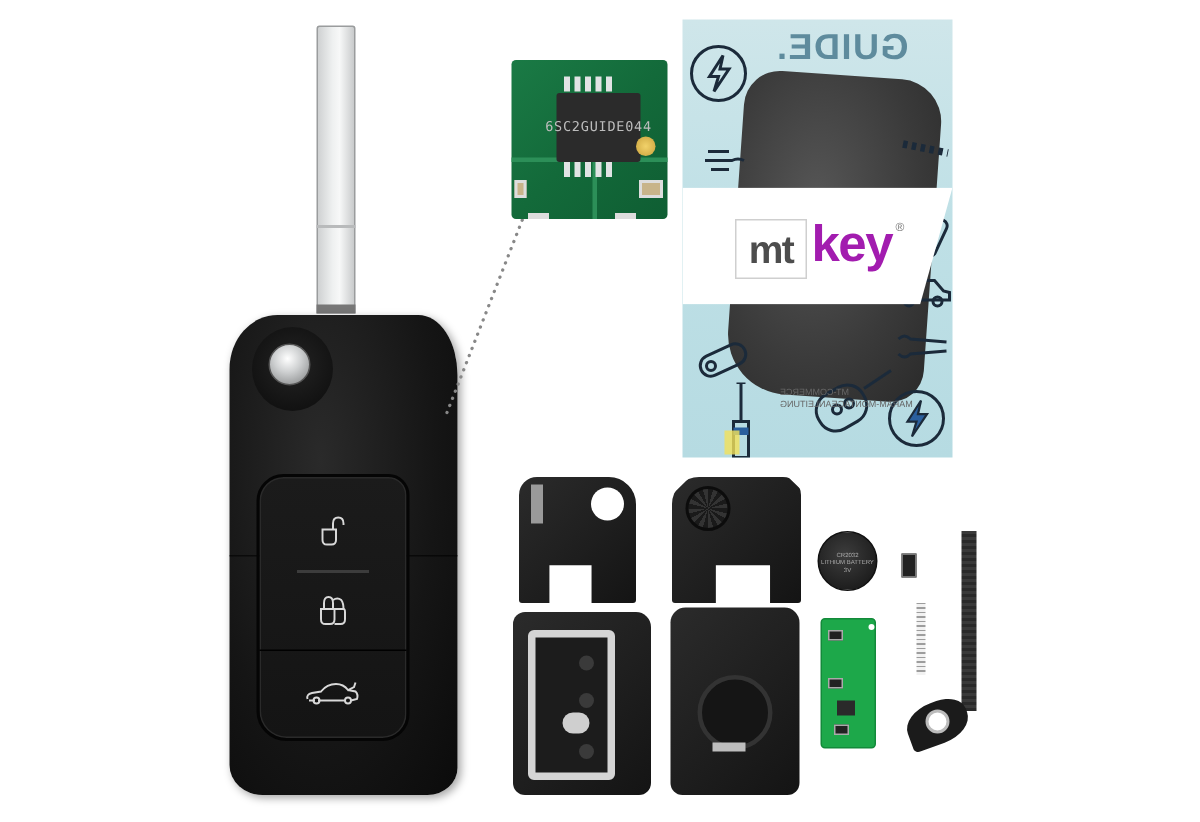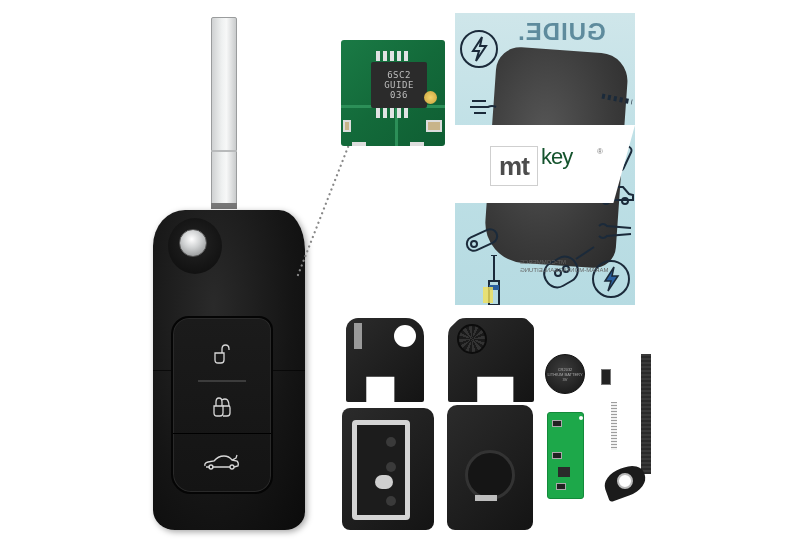--- a/index.html
+++ b/index.html
@@ -24,41 +24,41 @@
   .btn { width: 100px; height: 40px; left: 172px; display: flex; align-items: center; justify-content: center; cursor: pointer; }
   .btn svg { stroke: #d8d8d8; fill: none; stroke-width: 1.3; }
 
   
   .leader { left: 290px; top: 140px; width: 70px; height: 140px; }
 
   
   .chip-board { left: 341px; top: 40px; width: 104px; height: 106px; background: linear-gradient(135deg,#1a7a45 0%,#136a3a 50%,#0f5e33 100%); border-radius: 3px; }
   .chip-trace1 { left: 341px; top: 105px; width: 104px; height: 3px; background: #2c8f58; }
   .chip-trace2 { left: 395px; top: 108px; width: 3px; height: 38px; background: #2c8f58; }
-  .chip-ic { left: 371px; top: 62px; width: 56px; height: 46px; background: #2b2b2b; border-radius: 2px; display: flex; flex-direction: column; justify-content: center; align-items: center; }
+  .chip-ic { left: 371px; top: 62px; width: 56px; height: 46px; background: #2b2b2b; border-radius: 2px; display: flex; flex-direction: row; justify-content: center; align-items: center; }
   .chip-ic span { font-family: "DejaVu Sans Mono", monospace; font-size: 9px; color: #bdbdbd; line-height: 10px; letter-spacing: .5px; }
   .pins { display: flex; gap: 3px; }
   .pins i { display: block; width: 4px; height: 10px; background: #e1e3e4; }
   .pins-top { left: 376px; top: 51px; }
   .pins-bot { left: 376px; top: 108px; }
   .gold-pad { left: 424px; top: 91px; width: 13px; height: 13px; border-radius: 50%; background: radial-gradient(circle,#f2d26a,#c9a23c); }
   .smd { background: #c8b48a; border: 2px solid #ddd; }
   .smd1 { left: 343px; top: 120px; width: 8px; height: 12px; }
   .smd2 { left: 426px; top: 120px; width: 16px; height: 12px; }
   .smd3 { left: 352px; top: 142px; width: 14px; height: 4px; background: #ddd; border: none; }
   .smd4 { left: 410px; top: 142px; width: 14px; height: 4px; background: #ddd; border: none; }
 
   
   .card { left: 455px; top: 13px; width: 180px; height: 292px; background: linear-gradient(180deg,#cfe6ea 0%,#bfe0e6 45%,#b6dbe2 100%); overflow: hidden; }
   .card-title { left: 517px; top: 18px; font-size: 24px; font-weight: bold; color: #4b7c90; letter-spacing: 1px; transform: scaleX(-1); opacity: .85; }
   .card-key { left: 490px; top: 50px; width: 132px; height: 215px; background: radial-gradient(ellipse at 40% 40%, #565656 0%, #3a3a3a 60%, #2a2a2a 100%); border-radius: 24px 28px 22px 40px; transform: rotate(4deg); }
   .card-banner { left: 455px; top: 125px; width: 180px; height: 78px; background: #fff; clip-path: polygon(0 0, 100% 0, 88% 100%, 0 100%); }
   .logo-box { left: 490px; top: 146px; width: 48px; height: 40px; border: 1px solid #cfcfcf; display: flex; align-items: center; justify-content: center; }
   .logo-mt { font-size: 26px; font-weight: bold; color: #4d4d4d; letter-spacing: -1px; }
-  .logo-key { left: 541px; top: 144px; font-size: 22px; color: #14532d; letter-spacing: -1px; }
+  .logo-key { left: 541px; top: 144px; font-size: 34px; color: #a21caf; letter-spacing: -1px; font-weight: bold; }
   .logo-reg { left: 597px; top: 147px; font-size: 8px; color: #777; }
   .card-text { left: 520px; top: 258px; font-size: 6px; color: #666; line-height: 8px; transform: scaleX(-1); text-align: right; }
   .card-icon { stroke: #1b2a3a; fill: none; stroke-width: 2; }
 
   
   .shell { background: linear-gradient(135deg,#2b2b2b,#141414); }
   .sh1 { left: 346px; top: 318px; width: 78px; height: 84px; border-radius: 12px 18px 2px 2px; clip-path: polygon(0 8%,8% 0,86% 0,100% 12%,100% 100%,62% 100%,62% 70%,26% 70%,26% 100%,0 100%); }
   .sh1-hole { left: 394px; top: 325px; width: 22px; height: 22px; border-radius: 50%; background: #fff; }
   .sh1-insert { left: 354px; top: 323px; width: 8px; height: 26px; background: #9a9a9a; }
   .sh2 { left: 448px; top: 318px; width: 86px; height: 84px; border-radius: 18px 12px 2px 2px; clip-path: polygon(0 14%,14% 0,90% 0,100% 10%,100% 100%,76% 100%,76% 70%,34% 70%,34% 100%,0 100%); }
@@ -141,21 +141,21 @@
 <div class="abs pins pins-bot">
     <i></i>
     <i></i>
     <i></i>
     <i></i>
     <i></i>
   </div>
 <div class="abs chip-ic">
   <span>6SC2</span>
   <span>GUIDE</span>
-  <span>036</span>
+  <span>044</span>
 </div>
 <div class="abs gold-pad"></div>
 <div class="abs smd smd1"></div>
 <div class="abs smd smd2"></div>
 <div class="abs smd smd3"></div>
 <div class="abs smd smd4"></div>
 
 <div class="abs card"></div>
 <div class="abs card-key"></div>
 <div class="abs card-title">GUIDE.</div>

